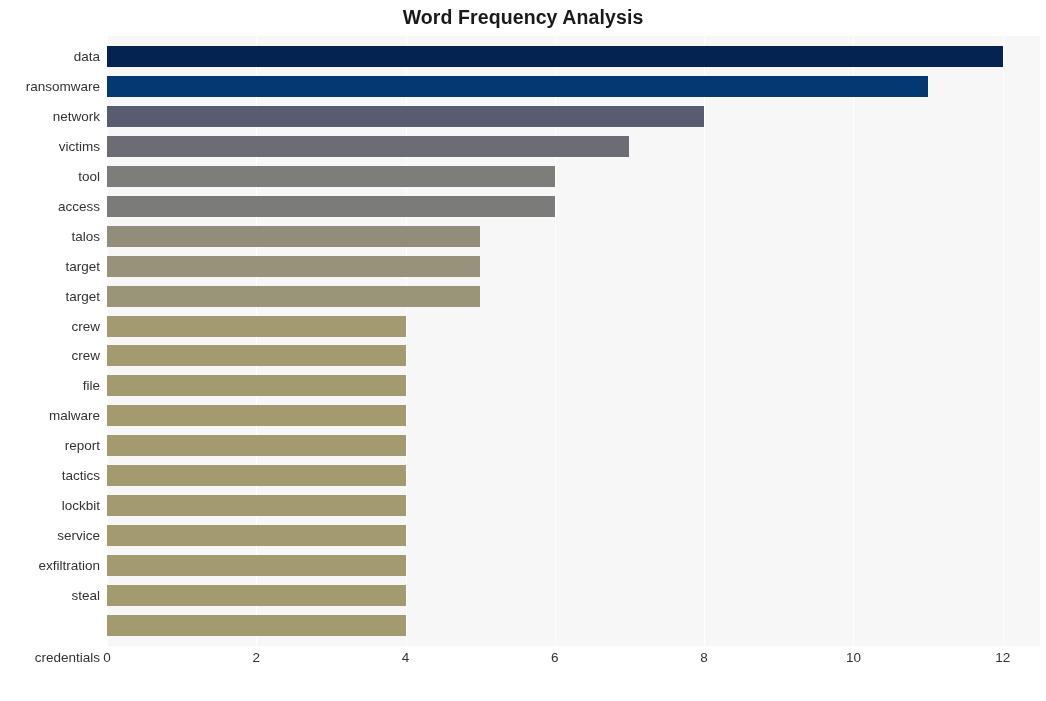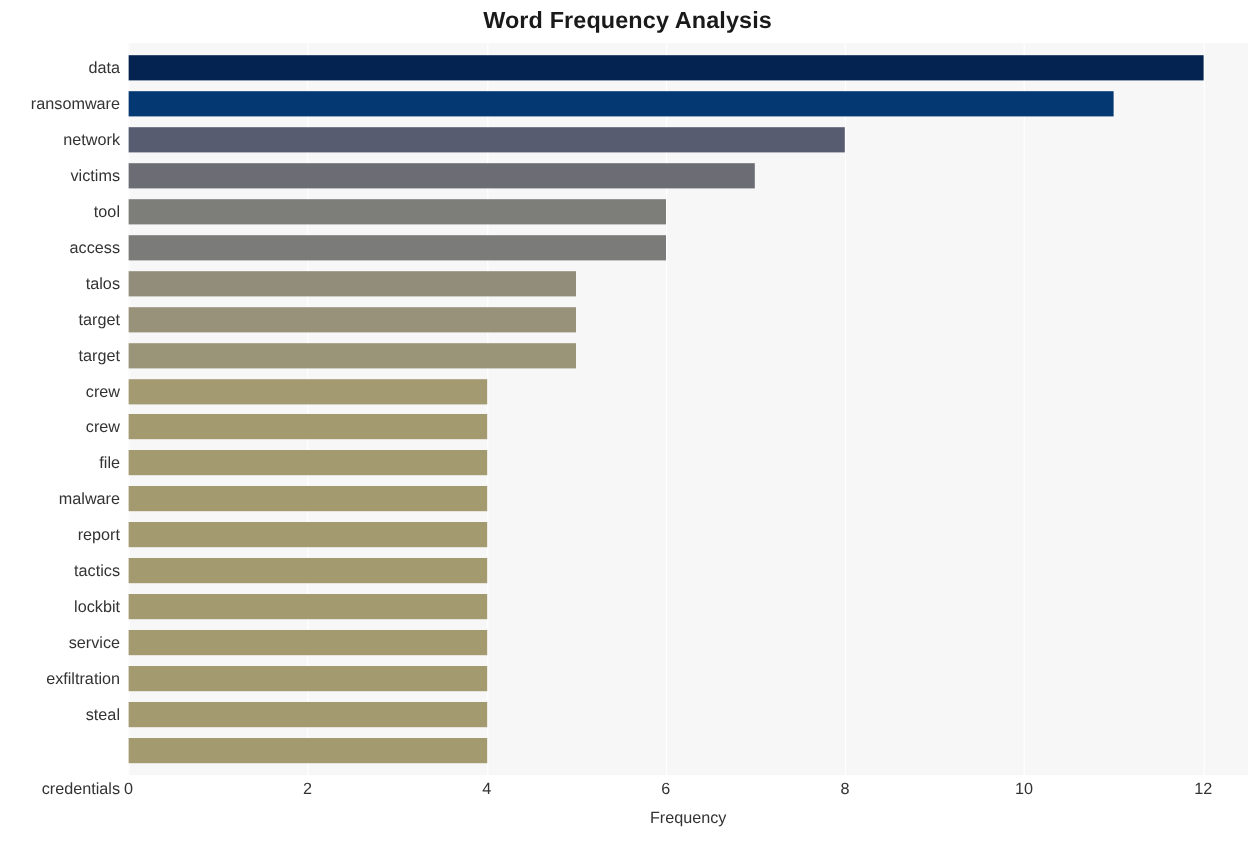--- a/index.html
+++ b/index.html
@@ -170,15 +170,14 @@
   <div id="x-axis-labels">
       <div class="x-tick-label" style="left: 0px;">0</div>
       <div class="x-tick-label" style="left: 149.28px;">2</div>
       <div class="x-tick-label" style="left: 298.56px;">4</div>
       <div class="x-tick-label" style="left: 447.84px;">6</div>
       <div class="x-tick-label" style="left: 597.12px;">8</div>
       <div class="x-tick-label" style="left: 746.4px;">10</div>
       <div class="x-tick-label" style="left: 895.68px;">12</div>
     </div>
 
-  <div id="x-axis-title">Frequency</div>
 
 </div>
 
 </body></html>

